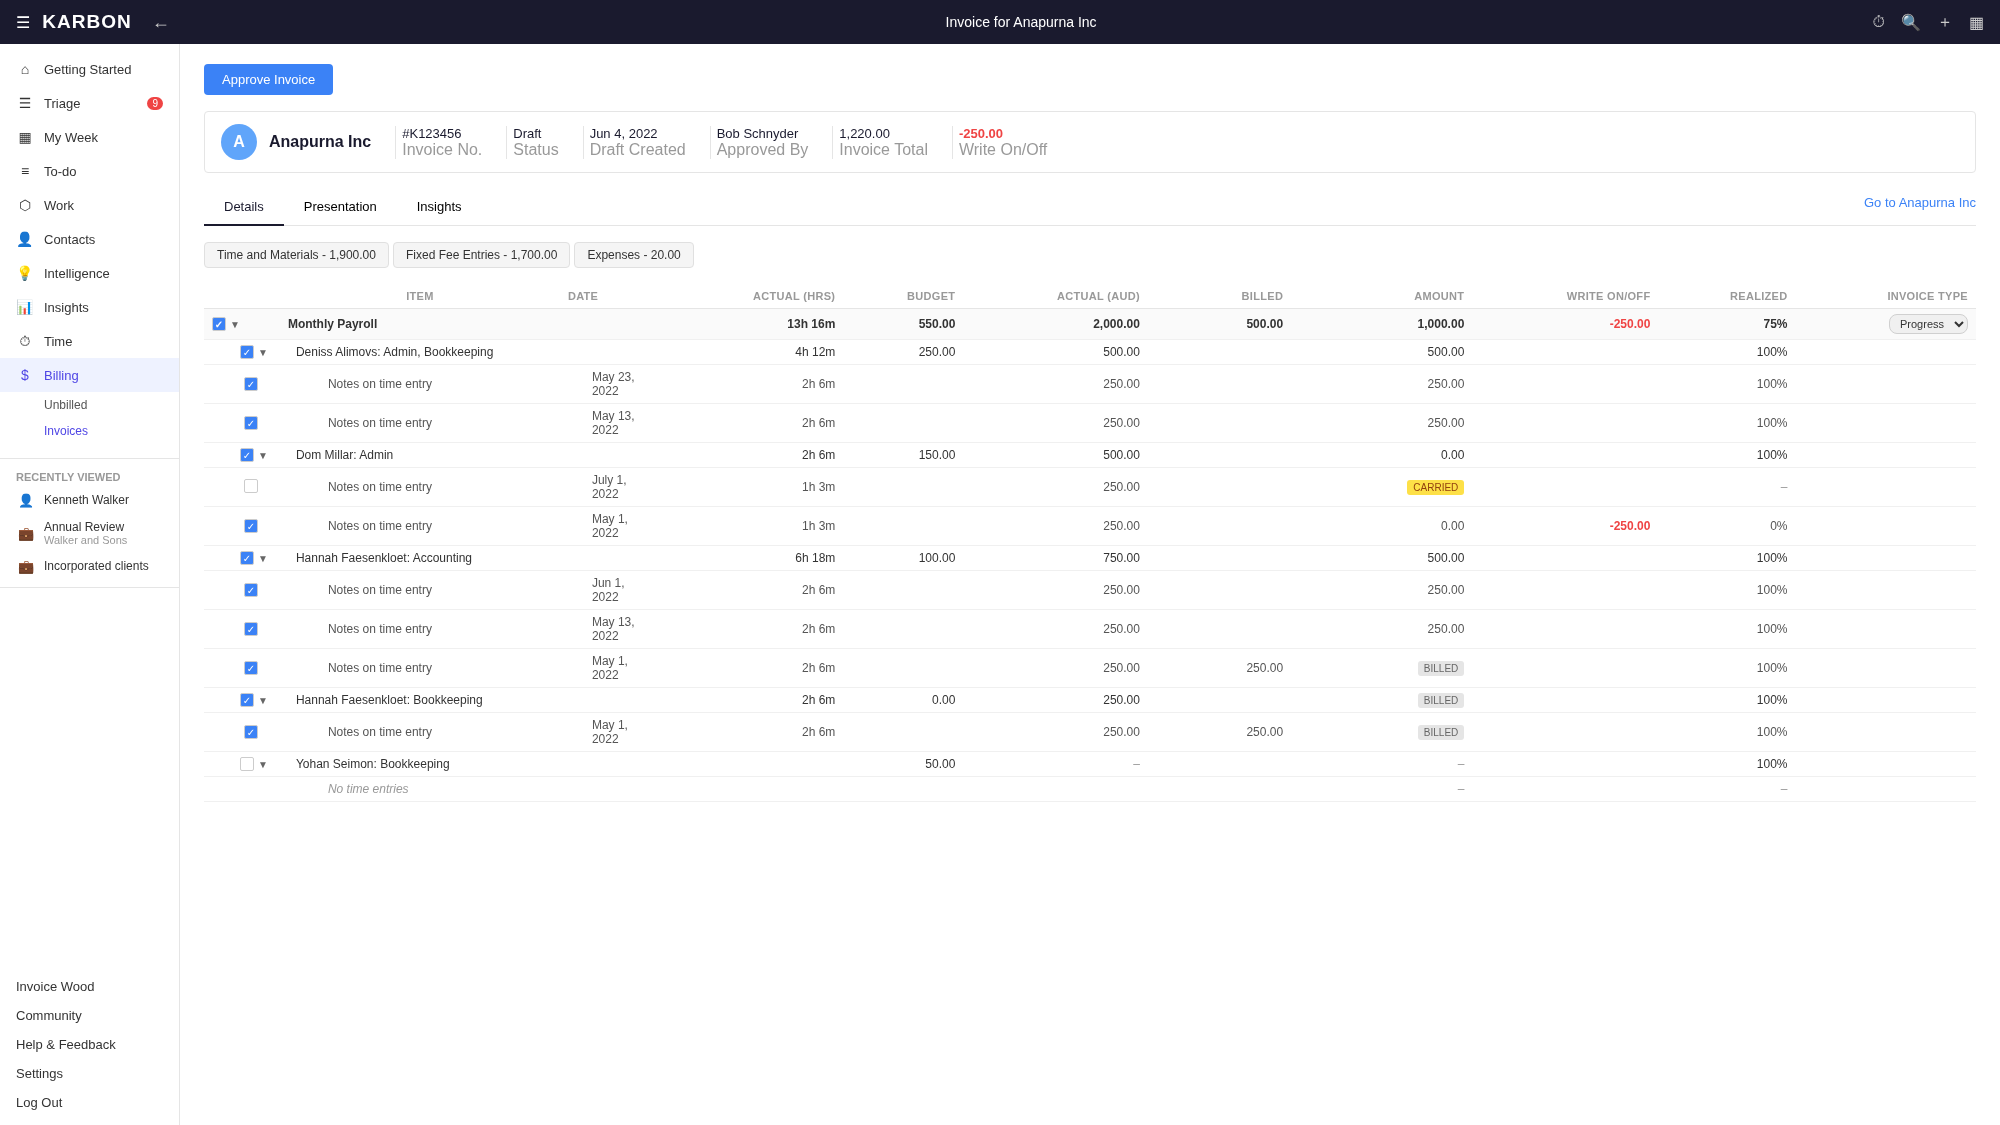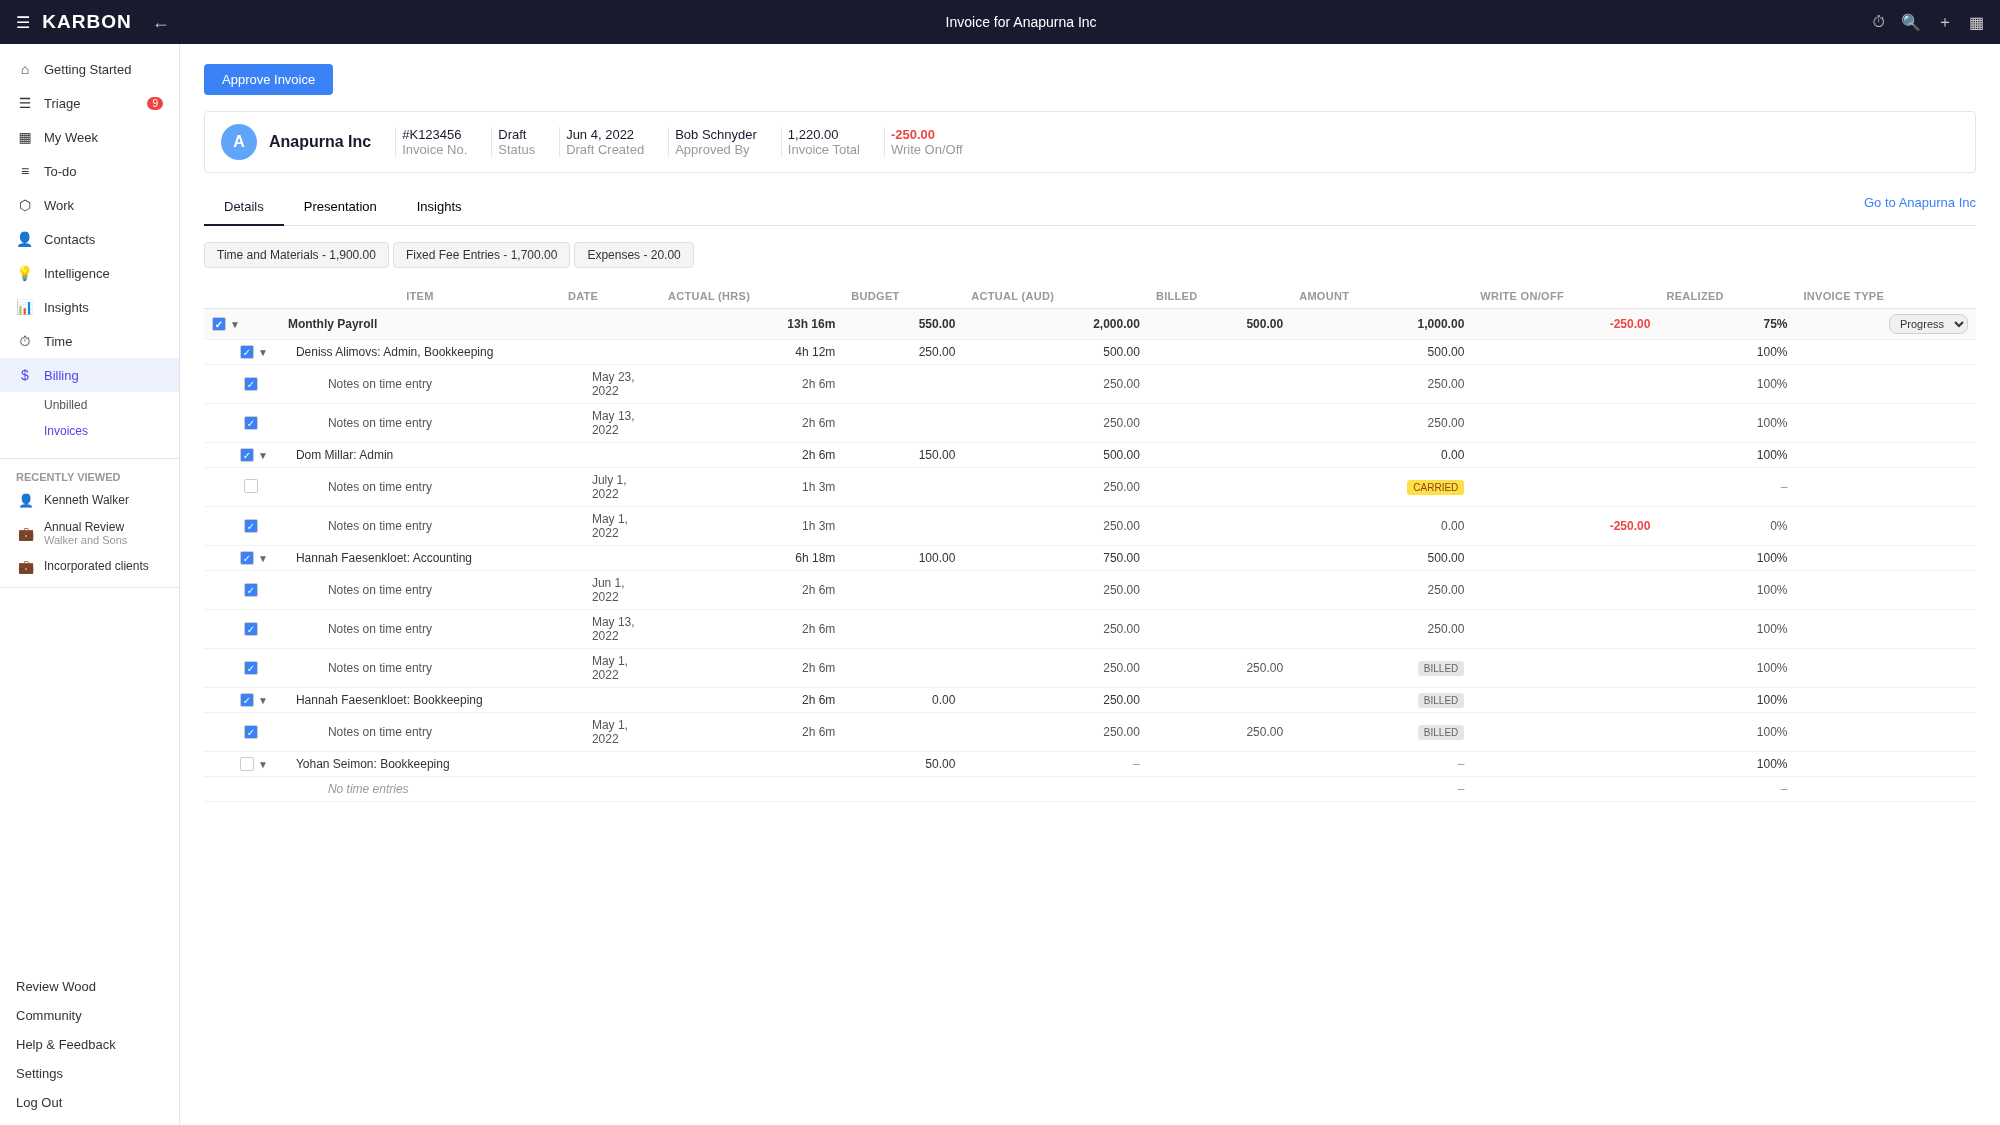--- a/index.html
+++ b/index.html
@@ -40,37 +40,37 @@
     .main-content { flex: 1; overflow-y: auto; background: #fff; padding: 20px 24px; }
 
     
     .approve-btn { background: #3b82f6; color: #fff; border: none; border-radius: 4px; padding: 8px 18px; font-size: 13px; font-weight: 500; cursor: pointer; margin-bottom: 16px; }
 
     
     .invoice-header { display: flex; align-items: center; gap: 0; border: 1px solid #e5e5e5; border-radius: 4px; padding: 12px 16px; margin-bottom: 16px; background: #fff; }
     .client-avatar { width: 36px; height: 36px; background: #60a5fa; color: #fff; border-radius: 50%; display: flex; align-items: center; justify-content: center; font-weight: 700; font-size: 16px; margin-right: 12px; flex-shrink: 0; }
     .client-name { font-size: 16px; font-weight: 600; color: #1a1a2e; margin-right: 24px; }
     .header-field { display: flex; flex-direction: column; margin-right: 24px; border-left: 1px solid #e5e5e5; padding-left: 6px; }
-    .header-field .label { font-size: 13px; color: #999; }
+    .header-field .label { font-size: 16px; color: #999; }
     .header-field .value { font-size: 13px; font-weight: 500; color: #1a1a2e; }
     .header-field .value.red { color: #ef4444; font-weight: 600; }
 
     
     .tabs { display: flex; border-bottom: 1px solid #e5e5e5; margin-bottom: 16px; }
     .tab { padding: 10px 20px; cursor: pointer; font-size: 13px; color: #000000; border-bottom: 2px solid transparent; margin-bottom: -1px; }
     .tab.active { color: #1a1a2e; border-bottom-color: #1a1a2e; font-weight: 500; }
     .tab-action { margin-left: auto; display: flex; align-items: center; color: #3b82f6; font-size: 13px; cursor: pointer; padding-bottom: 10px; }
 
     
     .filter-bar { display: flex; gap: 4px; margin-bottom: 16px; }
     .filter-btn { background: #f5f5f5; border: 1px solid #e0e0e0; border-radius: 4px; padding: 5px 12px; font-size: 12px; color: #333; cursor: pointer; }
 
     
     .invoice-table { width: 100%; border-collapse: collapse; font-size: 12px; }
-    .invoice-table th { text-align: left; font-size: 11px; font-weight: 600; color: #999; padding: 6px 8px; border-bottom: 1px solid #e5e5e5; text-transform: uppercase; letter-spacing: 0.3px; }
+    .invoice-table th { text-align: right; font-size: 11px; font-weight: 600; color: #999; padding: 6px 8px; border-bottom: 1px solid #e5e5e5; text-transform: uppercase; letter-spacing: 0.3px; }
     .invoice-table th:first-child, .invoice-table th:nth-child(2), .invoice-table th:nth-child(3) { text-align: left; }
     .invoice-table td { padding: 5px 8px; border-bottom: 1px solid #f0f0f0; color: #333; vertical-align: middle; }
     .invoice-table td.right { text-align: right; }
     .invoice-table .group-row td { font-weight: 600; background: #fafafa; }
     .invoice-table .sub-row td { padding-left: 16px; }
     .invoice-table .sub-sub-row td { padding-left: 32px; color: #555; }
     .red-text { color: #ef4444; font-weight: 600; }
     .badge-billed { background: #e5e5e5; color: #666; font-size: 10px; border-radius: 3px; padding: 2px 6px; text-transform: uppercase; }
     .badge-carried { background: #fde047; color: #92400e; font-size: 10px; border-radius: 3px; padding: 2px 6px; text-transform: uppercase; }
     .checkbox { width: 14px; height: 14px; border: 1px solid #ccc; border-radius: 2px; display: inline-flex; align-items: center; justify-content: center; background: #3b82f6; color: #fff; font-size: 10px; flex-shrink: 0; }
@@ -163,21 +163,21 @@
     <div class="sidebar-recent-item">
       <span class="recent-icon">💼</span>
       <span class="recent-text">
         <span class="main">Incorporated clients</span>
       </span>
     </div>
 
     <div class="sidebar-divider"></div>
 
     <div class="sidebar-bottom">
-      <div class="sidebar-bottom-item">Review Wood</div>
+      <div class="sidebar-bottom-item">Invoice Wood</div>
       <div class="sidebar-bottom-item">Community</div>
       <div class="sidebar-bottom-item">Help &amp; Feedback</div>
       <div class="sidebar-bottom-item">Settings</div>
       <div class="sidebar-bottom-item">Log Out</div>
     </div>
   </aside>
 
   <main class="main-content">
     <button class="approve-btn">Approve Invoice</button>
 

